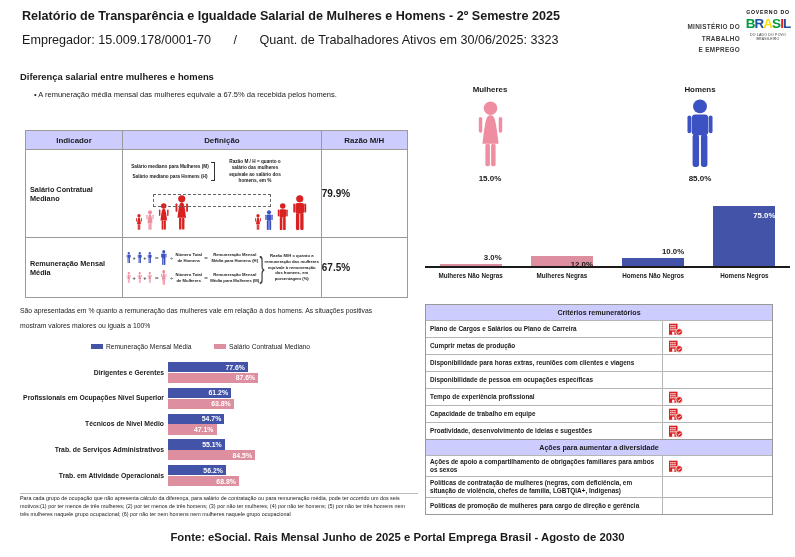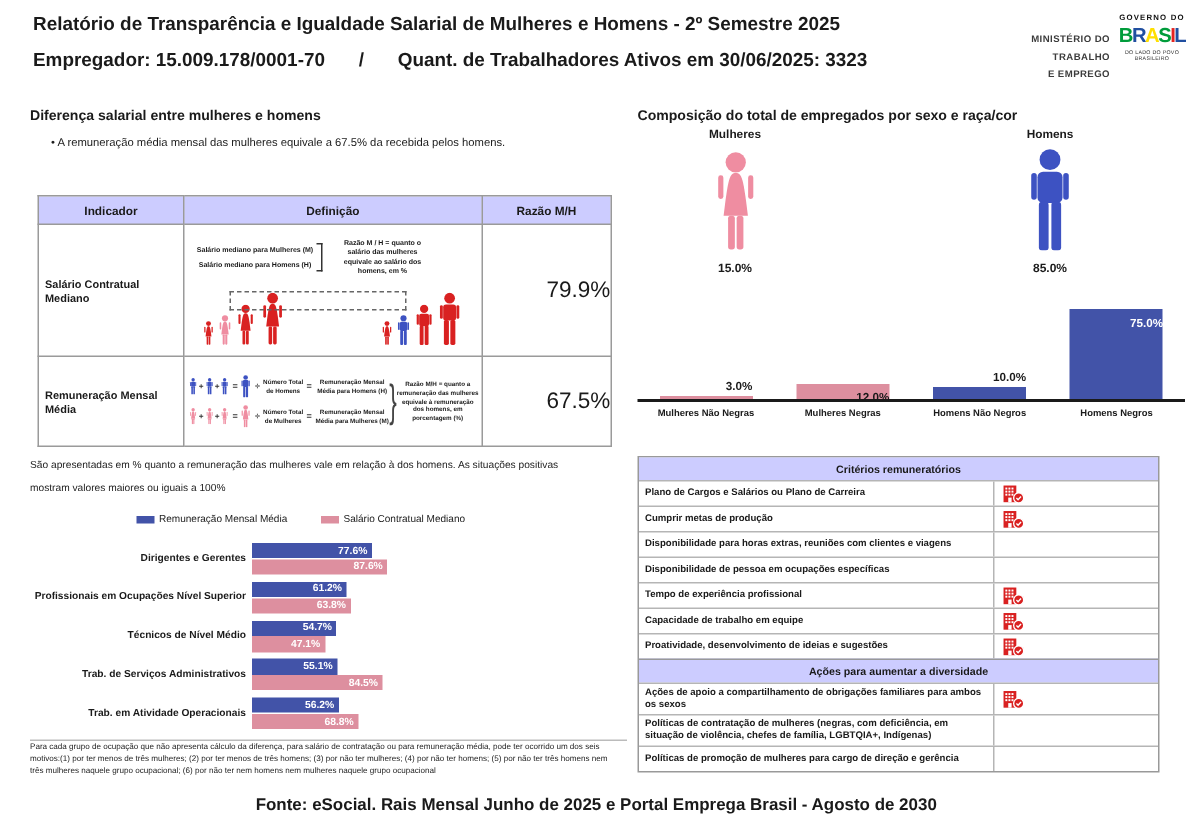--- a/index.html
+++ b/index.html
@@ -1,39 +1,39 @@
 <!DOCTYPE html>
 <html><head>
 <meta charset="utf-8">
 <style>
   html,body{margin:0;padding:0;background:#fff;}
   body{width:795px;height:557px;font-family:"Liberation Sans",sans-serif;color:#1a1a1a;}
   #canvas{position:relative;width:795px;height:557px;background:#fff;overflow:hidden;}
 
   
   .hdr-title{position:absolute;left:22px;top:9px;font-size:12.6px;font-weight:bold;}
-  .hdr-sub{position:absolute;left:22px;top:33px;font-size:12.6px;font-weight:bold;}
+  .hdr-sub{position:absolute;left:22px;top:33px;font-size:12.6px;font-weight:normal;}
   .hdr-sub .sep{margin:0 19px;}
   .ministry{position:absolute;left:612px;top:21px;width:128px;text-align:right;font-size:6.4px;font-weight:bold;color:#3c3c3c;line-height:1.8;letter-spacing:.3px;}
   .govlogo{position:absolute;left:744px;top:9px;width:48px;text-align:center;}
   .gov-top{font-size:5.2px;font-weight:bold;letter-spacing:.8px;color:#111;}
   .gov-letters{display:flex;justify-content:center;height:17px;align-items:center;}
   .gov-letters span{font-size:13.5px;font-weight:900;letter-spacing:-1px;line-height:1;}
   .gov-bottom{font-size:3.5px;color:#333;letter-spacing:.2px;margin-top:1px;}
 
   .sec-title{position:absolute;font-size:9.4px;font-weight:bold;}
   .bullet{position:absolute;left:34px;font-size:7.5px;}
   .bullet::before{content:"• ";}
 
   
   #diff-table{position:absolute;left:25px;top:118px;border-collapse:collapse;table-layout:fixed;margin-top:12px;}
   #diff-table th,#diff-table td{border:1px solid #9a9a9a;padding:0;vertical-align:middle;}
   #diff-table th{background:#ccccff;font-size:7.9px;height:18px;}
   .ind-cell{font-size:7.3px;font-weight:bold;padding:0 3px 0 4px !important;}
-  .ratio-cell{font-size:15px;font-weight:normal;text-align:right;}
+  .ratio-cell{font-size:10px;font-weight:bold;text-align:left;}
   .def1-top{display:flex;align-items:center;margin:4px 0 0 8px;}
   .def1-lines{display:flex;flex-direction:column;gap:5px;font-size:4.7px;font-weight:bold;text-align:center;width:78px;}
   .sqb{width:3px;height:17px;border:0.8px solid #333;border-left:none;margin-left:2px;}
   .def1-note{font-size:4.7px;font-weight:bold;width:64px;text-align:center;margin-left:8px;line-height:1.35;}
   .def1-people{position:relative;height:44px;margin-top:2px;display:flex;justify-content:space-between;align-items:flex-end;padding:0 12px 2px 12px;}
   .pgroup{display:flex;align-items:flex-end;gap:2px;}
   .dash-rect{position:absolute;left:30px;top:8px;width:116px;height:11px;border:1px dashed #666;}
   .def2{display:flex;align-items:center;padding:3px 1px 3px 3px;}
   .def2-left{display:flex;flex-direction:column;gap:5px;}
   .frow{display:flex;align-items:center;gap:1px;}
@@ -294,21 +294,20 @@
           </div>
           <div class="brace">}</div>
           <div class="def2-note">Razão M/H = quanto a remuneração das mulheres equivale à remuneração dos homens, em porcentagem (%)</div>
         </div>
       </td>
       <td class="ratio-cell">67.5%</td>
     </tr>
   </tbody>
     </table>
 
-  <div class="sec-title" style="left:425px;top:71px;">Composição do total de empregados por sexo e raça/cor</div>
   <div class="comp-group" style="left:425px;top:85px;">
     <div class="comp-label">Mulheres</div>
     <div class="comp-iconbox" id="icon-women">
         <svg width="33" height="66" viewBox="0 0 20 44">
       <circle cx="10" cy="4.8" r="4.5" fill="#ef8da1"></circle>
       <path d="M10 9.5 C7.2 9.5 6.6 12 4.6 28.5 L15.4 28.5 C13.4 12 12.8 9.5 10 9.5 Z" fill="#ef8da1"></path>
       <rect x="2.2" y="10.6" width="2.3" height="10.5" rx="1.1" fill="#ef8da1"></rect>
       <rect x="15.5" y="10.6" width="2.3" height="10.5" rx="1.1" fill="#ef8da1"></rect>
       <rect x="6.6" y="28.5" width="3" height="15" rx="1.2" fill="#ef8da1"></rect>
       <rect x="10.4" y="28.5" width="3" height="15" rx="1.2" fill="#ef8da1"></rect>

